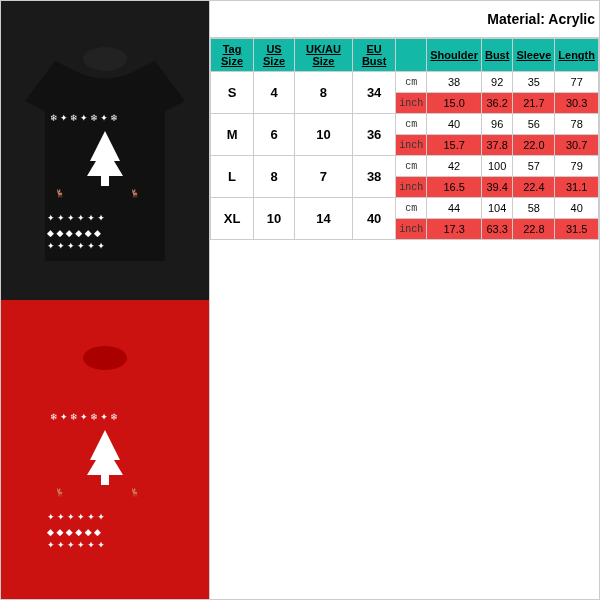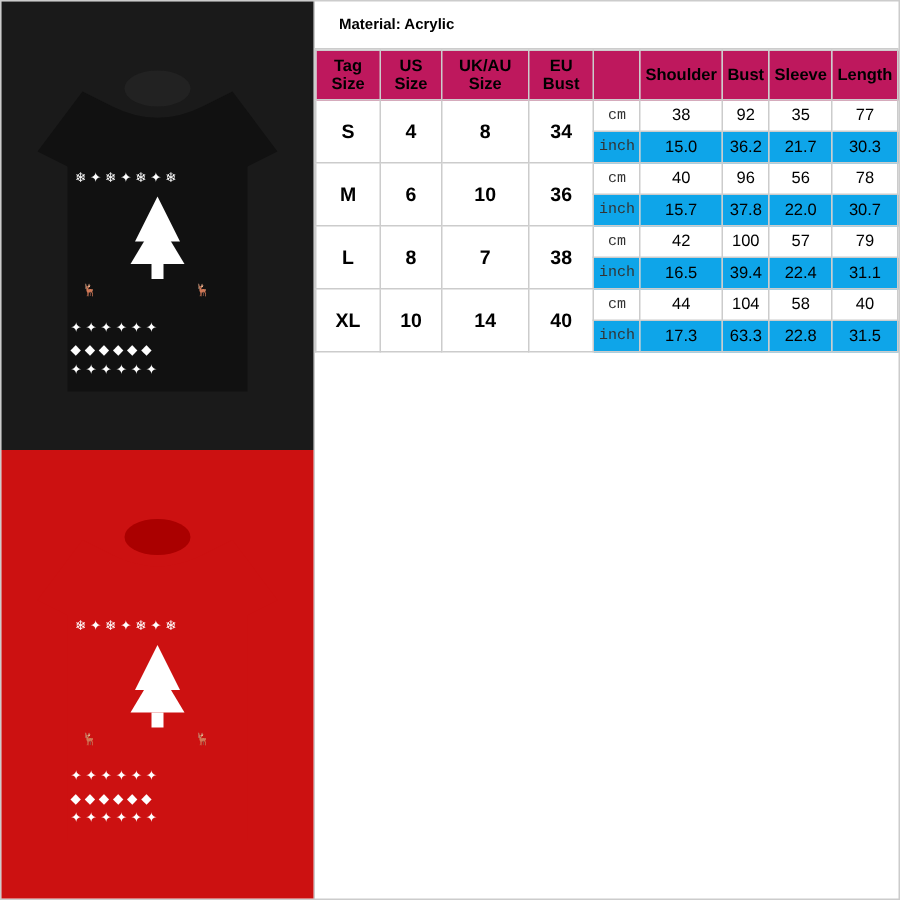--- a/index.html
+++ b/index.html
@@ -42,52 +42,53 @@
       height: 260px;
     }
 
     .right-panel {
       flex: 1;
       border: 1px solid #ccc;
       border-left: none;
     }
 
     .material-header {
-      text-align: left;
-      padding: 10px 16px;
-      font-size: 10px;
+      text-align: right;
+      padding: 10px 4px;
+      font-size: 14px;
       font-weight: bold;
       border-bottom: 1px solid #ccc;
     }
 
     table {
       width: 100%;
       border-collapse: collapse;
     }
 
     th, td {
       border: 1px solid #ccc;
       text-align: center;
       padding: 4px 3px;
       font-size: 11px;
     }
 
     .header-row th {
-      background: #be185d;
+      background: #14b8a6;
       font-weight: bold;
+      text-decoration: underline;
     }
 
     .unit-cell {
       font-size: 10px;
       color: #333;
       font-family: Liberation Mono, monospace;
     }
 
     .shaded {
-      background: #0ea5e9;
+      background: #ef4444;
     }
 
     .size-cell {
       font-weight: bold;
       font-size: 13px;
     }
   </style>
 </head>
 <body>
 

